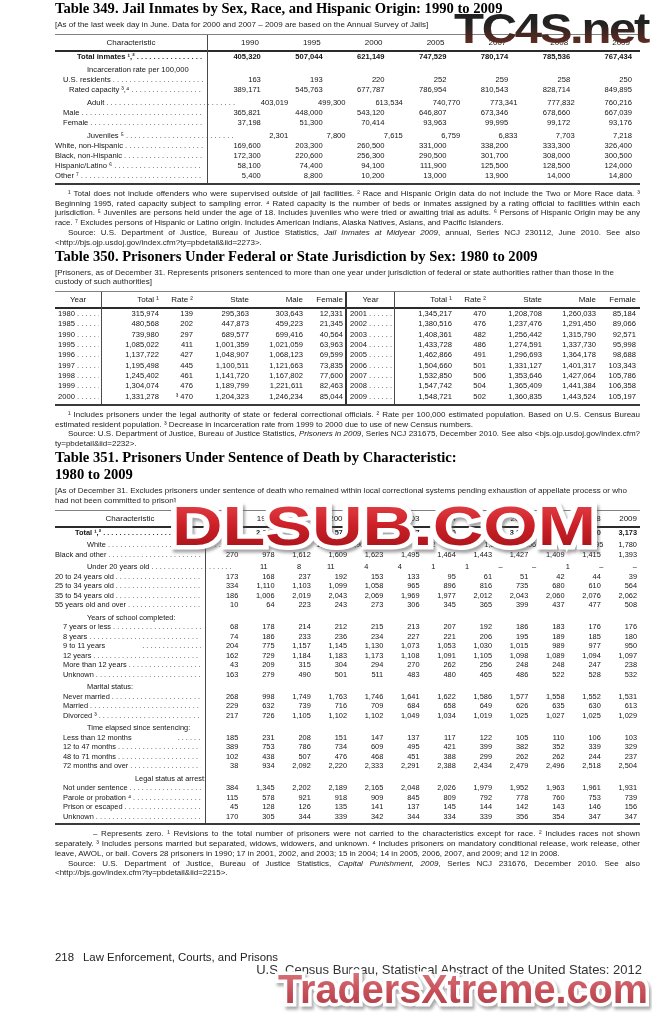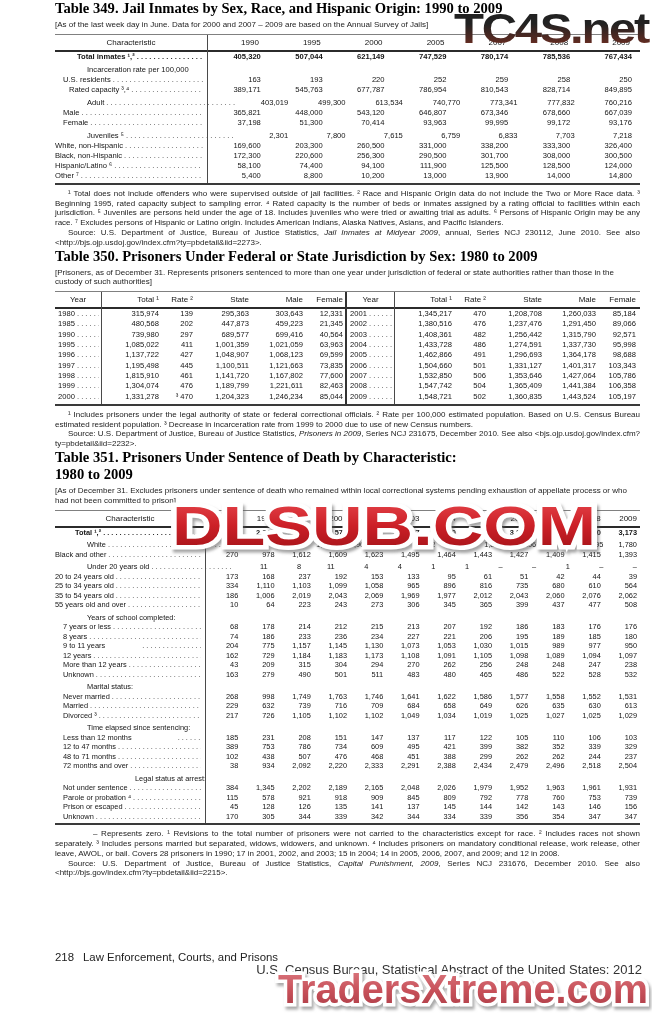--- a/index.html
+++ b/index.html
@@ -382,21 +382,21 @@
             <div class="vcell">501</div>
             <div class="vcell">1,331,127</div>
             <div class="vcell">1,401,317</div>
             <div class="vcell">103,343</div>
           </div>
           <div class="trow body" style="grid-template-columns: 46px 62px 34px 56px 54px 40px 47px 62px 34px 56px 54px 40px;">
             <div class="ycell">
               <span class="lbl">1998</span>
               <span class="dots"></span>
             </div>
-            <div class="vcell">1,815,910</div>
+            <div class="vcell">1,245,402</div>
             <div class="vcell">461</div>
             <div class="vcell">1,141,720</div>
             <div class="vcell">1,167,802</div>
             <div class="vcell">77,600</div>
             <div class="ycell">
               <span class="lbl">2007</span>
               <span class="dots"></span>
             </div>
             <div class="vcell">1,532,850</div>
             <div class="vcell">506</div>

